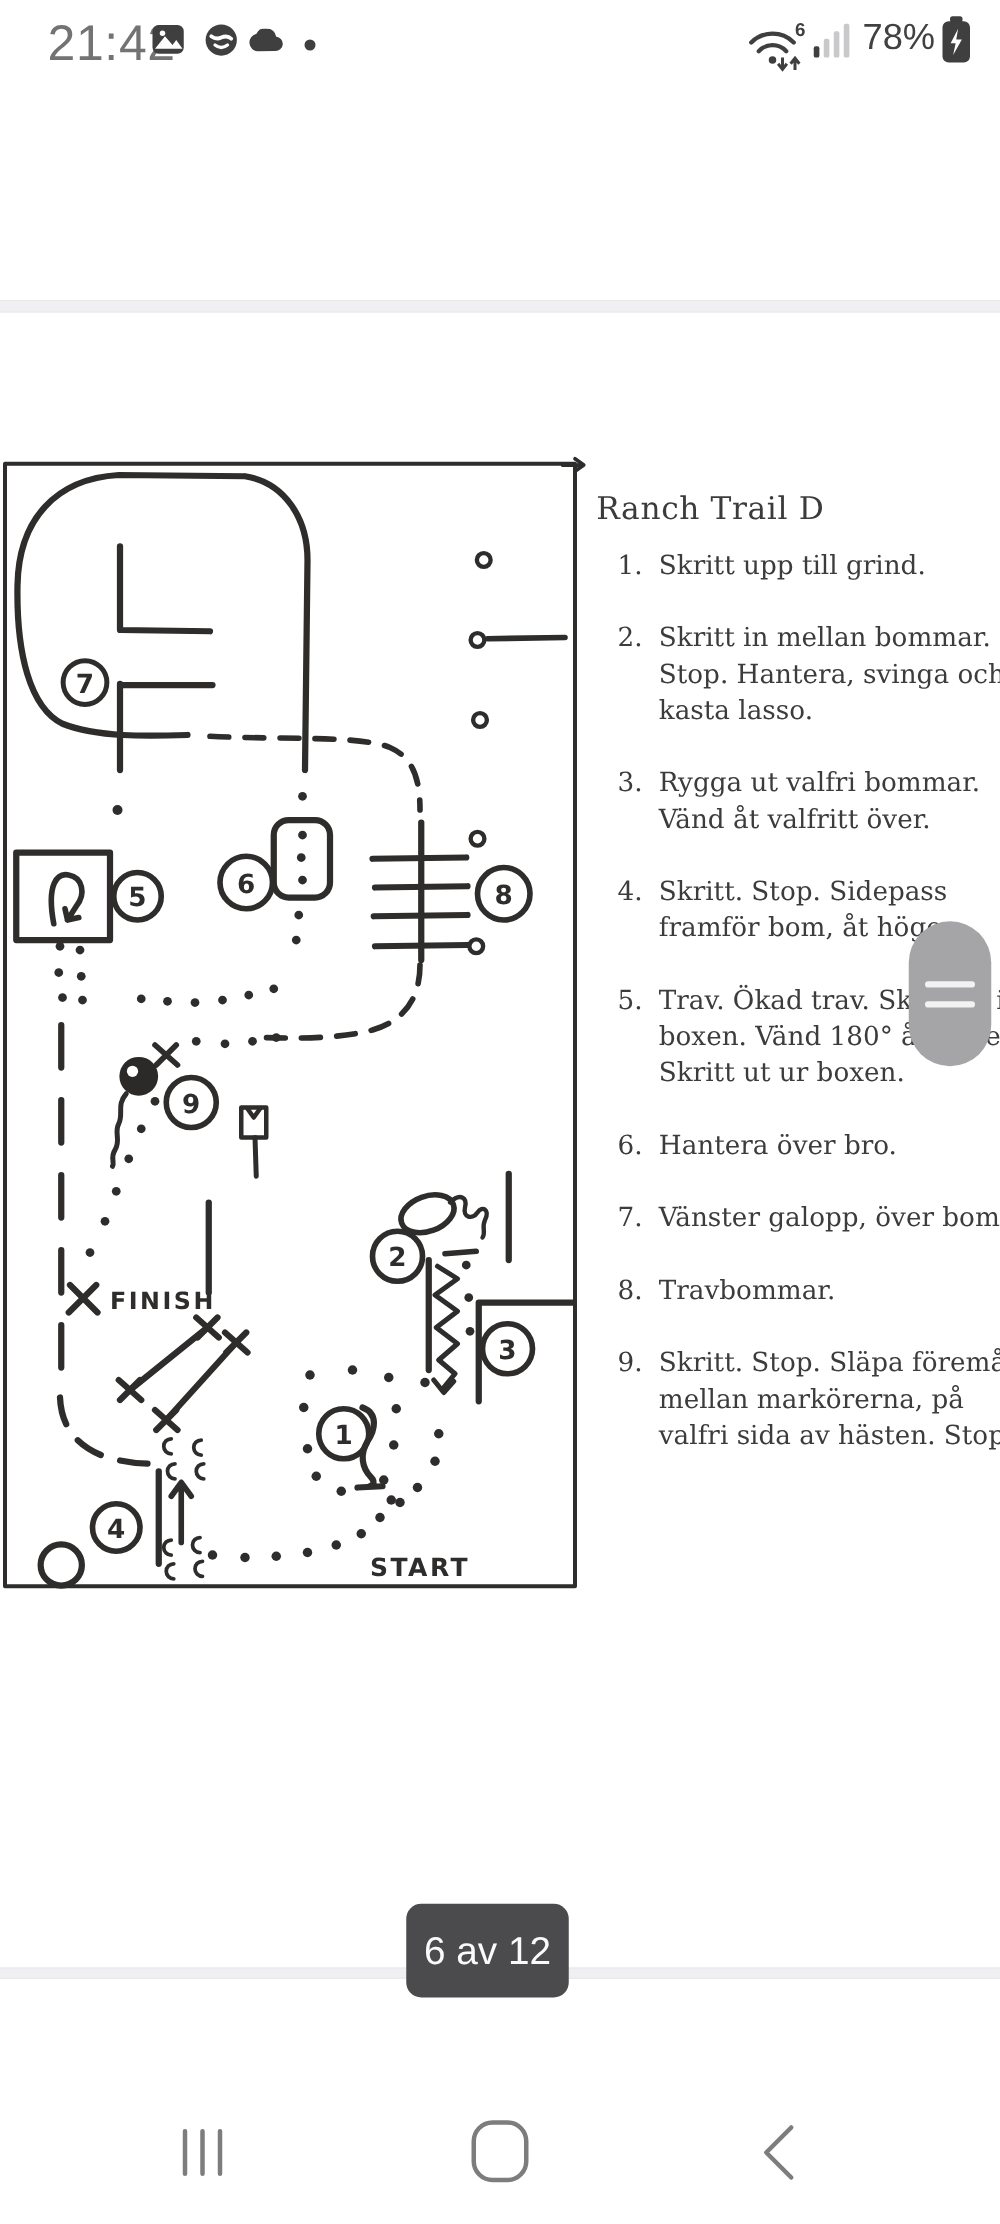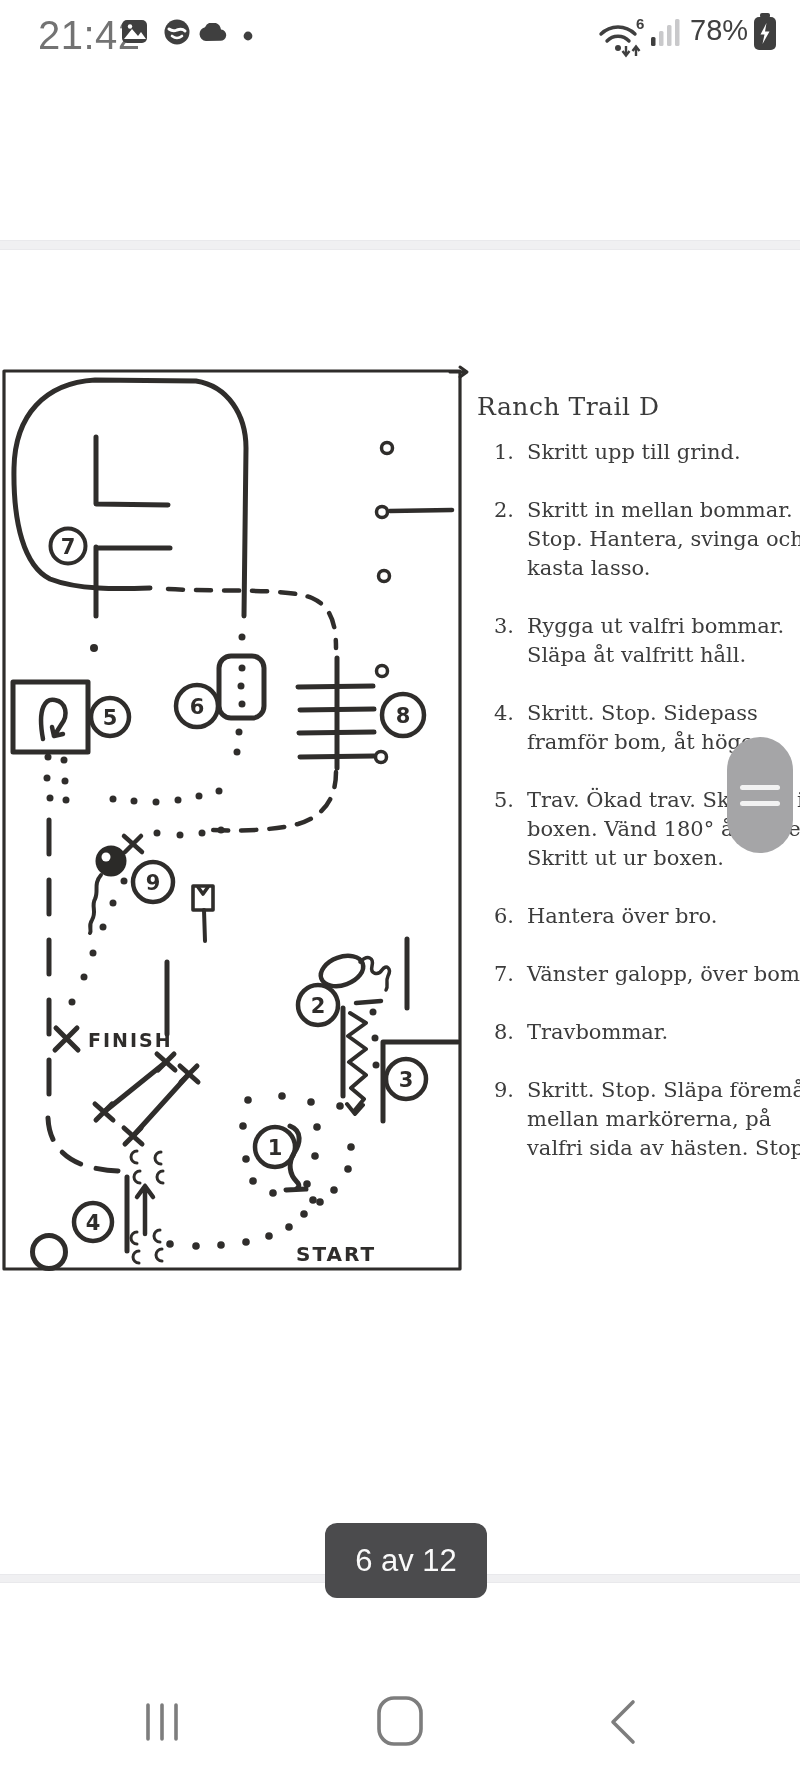--- a/index.html
+++ b/index.html
@@ -19,21 +19,21 @@
   .instructions{position:absolute;left:494px;top:438px;margin:0;padding:0;list-style:none;
                 font-family:"DejaVu Serif", serif;font-size:21px;line-height:29px;color:#3c3c3c;}
   .instructions li{display:flex;margin:0 0 29px 0;}
   .instructions .num{width:33px;flex:0 0 33px;}
   .instructions .line{white-space:nowrap;}
   
   .scroll-handle{position:absolute;left:727px;top:737px;width:66px;height:116px;background:#a5a5a7;
                  border-radius:33px;}
   .scroll-handle .bar{position:absolute;left:13px;width:40px;height:5px;border-radius:3px;background:#f2f2f2;}
   
-  .page-pill{position:absolute;left:325px;top:1523px;width:162px;height:75px;background:#4b4b4d;
+  .page-pill{position:absolute;left:325px;top:1523px;width:130px;height:75px;background:#4b4b4d;
              border-radius:12px;color:#fafafa;font-size:31px;display:flex;align-items:center;justify-content:center;}
   
   .nav-bar{position:absolute;left:0;top:1660px;width:800px;height:119px;background:#fff;}
   .nav-btn{position:absolute;top:0;width:120px;height:119px;}
 </style>
 </head>
 <body>
 
 <div class="screen">
 
@@ -301,21 +301,21 @@
         <span class="text">
           <div class="line">Skritt in mellan bommar.</div>
           <div class="line">Stop. Hantera, svinga och</div>
           <div class="line">kasta lasso.</div>
         </span>
       </li>
       <li>
         <span class="num">3.</span>
         <span class="text">
           <div class="line">Rygga ut valfri bommar.</div>
-          <div class="line">Släpa åt valfritt håll.</div>
+          <div class="line">Vänd åt valfritt över.</div>
         </span>
       </li>
       <li>
         <span class="num">4.</span>
         <span class="text">
           <div class="line">Skritt. Stop. Sidepass</div>
           <div class="line">framför bom, åt höger.</div>
         </span>
       </li>
       <li>

